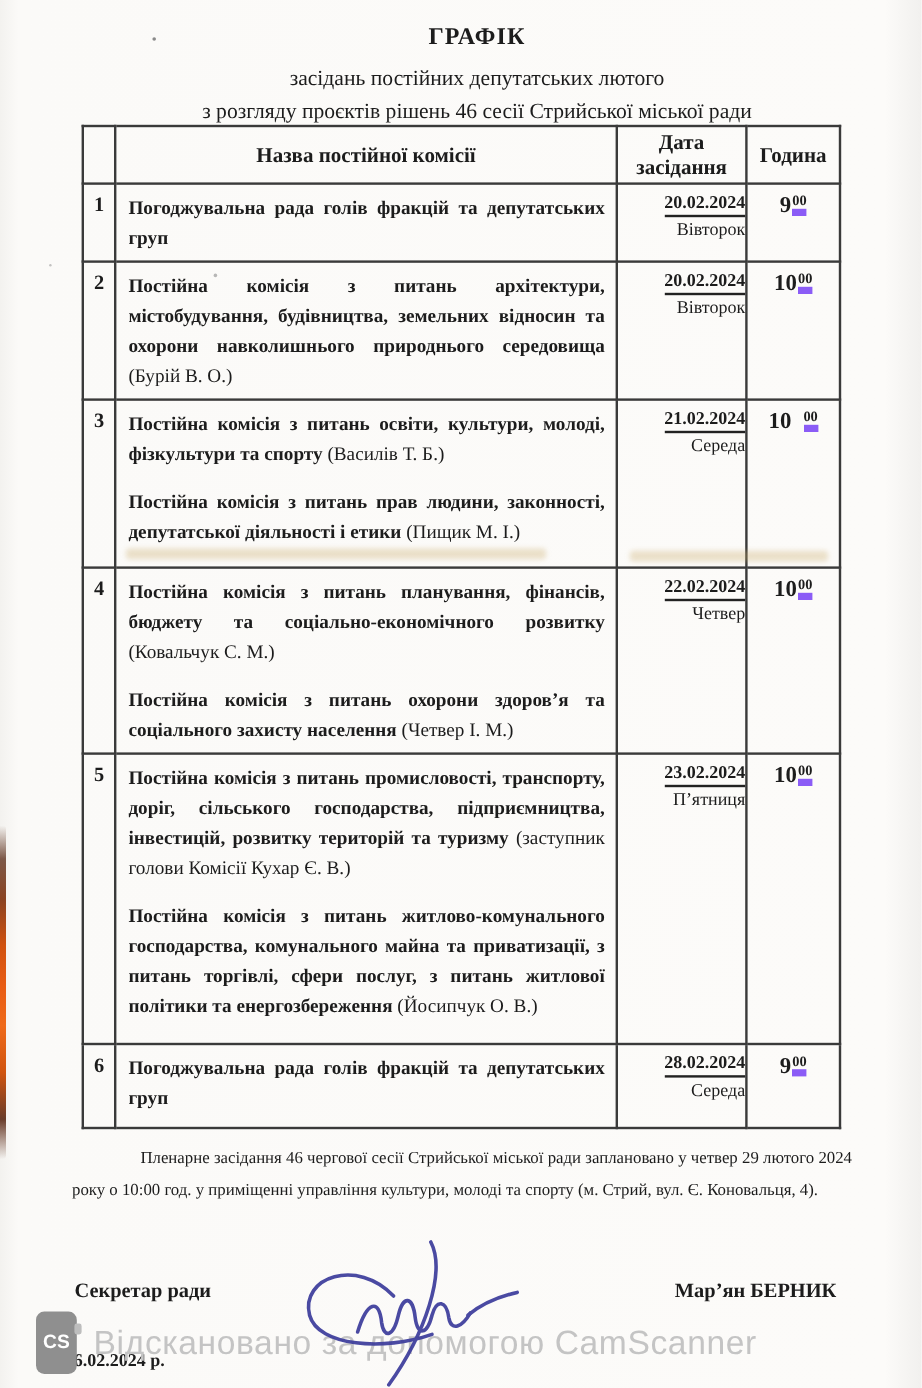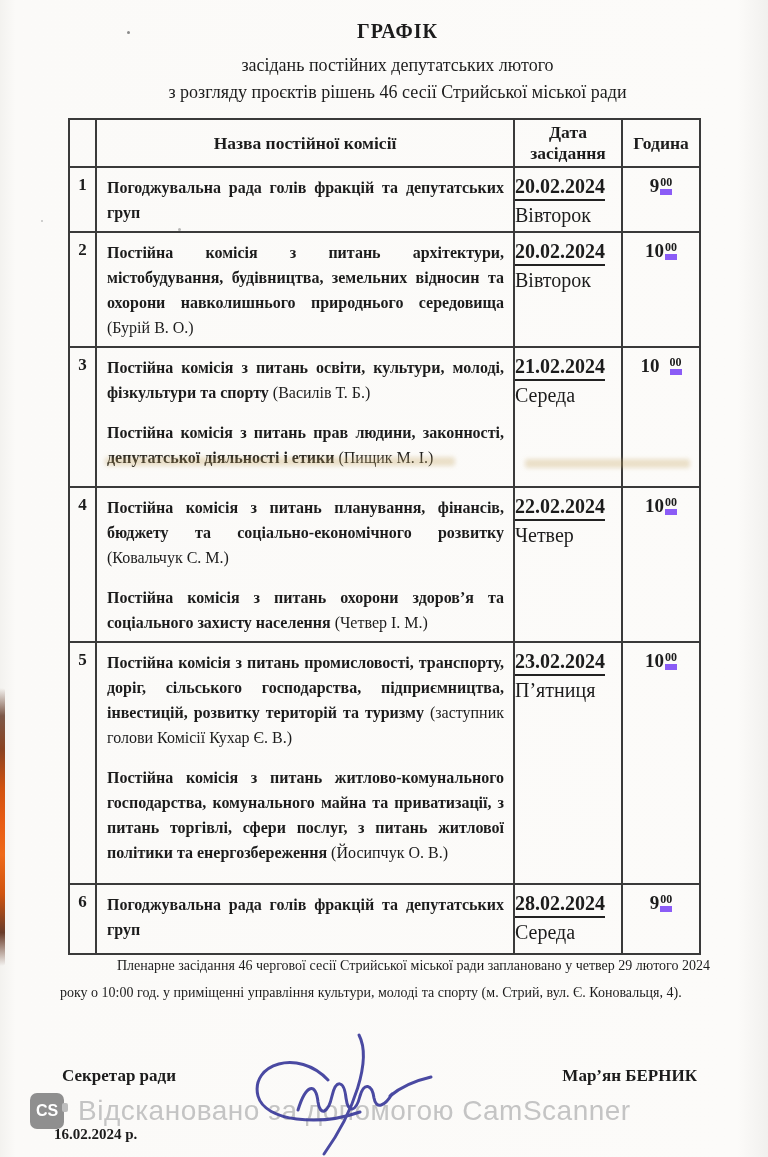--- a/index.html
+++ b/index.html
@@ -9,55 +9,55 @@
     overflow:hidden;
     font-family:"Liberation Serif", serif;
     color:#1c1c1c;
     background:linear-gradient(90deg,#f3f2ef 0%,#fbfaf8 2%,#fcfbf9 96%,#f1f0ee 100%);
   }
   
   .doc-head { padding-top:20px; text-align:center;margin-left:27px; }
   .doc-head h1 { font-size:20px; font-weight:700; letter-spacing:1px; margin-bottom:9px; }
   .doc-head .sub { font-size:18px; line-height:27px; font-weight:400; }
   
-  .tbl-wrap { position:absolute; left:68px; top:118px; width:631px; }
+  .tbl-wrap { position:absolute; left:68px; top:104px; width:631px; }
   table { border-collapse:collapse; table-layout:fixed; width:631px; background:transparent; }
   th, td { border:2px solid #3a3a3a; vertical-align:top; }
   thead tr { height:46px; }
   thead th { font-size:17.5px; font-weight:700; text-align:center; vertical-align:middle; line-height:21px; padding:2px 4px; }
   tbody tr:nth-child(1){height:62px;}
   tbody tr:nth-child(2){height:108px;}
   tbody tr:nth-child(3){height:140px;}
   tbody tr:nth-child(4){height:148px;}
   tbody tr:nth-child(5){height:242px;}
   tbody tr:nth-child(6){height:70px;}
   td.num { text-align:center; font-weight:700; font-size:17px; padding-top:7px; }
   td.name { padding:7px 9px 6px 10px; }
   td.name p { font-size:16px; line-height:25px; text-align:justify; }
   td.name p + p { margin-top:15px; }
   td.name .comm { font-weight:700; }
   td.name .chair { font-weight:400; }
-  td.date { text-align:left; padding-top:7px; font-size:20px; }
+  td.date { text-align:right; padding-top:7px; font-size:15px; }
   .date-val { display:inline-block; font-weight:700; border-bottom:2px solid #222; padding-bottom:1px; }
   .date-day { margin-top:3px; font-weight:400; }
   td.time { text-align:center; padding-top:7px; }
   .hour { font-size:19px; font-weight:700; }
   .min  { display:inline-block; font-size:12px; font-weight:700; position:relative; top:-6px;
           border-bottom:6px solid #8b5cf6; line-height:13px; margin-left:1px; }
   .min.spaced { margin-left:10px; }
   
   .closing { position:absolute; left:60px; top:952px; width:650px; font-size:14px; line-height:27px;
              text-align:justify; text-indent:57px; }
   .sig-row { position:absolute; left:0; top:1066px; width:768px; height:30px; }
   .sec-label { position:absolute; left:62px; top:0; font-size:17px; font-weight:700; }
   .sec-name  { position:absolute; right:71px; top:0; font-size:17px; font-weight:700; }
   .signed-date { position:absolute; left:54px; top:1126px; font-size:15px; font-weight:600; }
   
   .watermark { position:absolute; left:30px; top:1093px; display:flex; align-items:center; z-index:3; }
-  .cs-badge { width:34px; height:36px; background:#8f8f8f; border-radius:7px; color:#fff;
+  .cs-badge { width:34px; height:52px; background:#8f8f8f; border-radius:7px; color:#fff;
               font-family:"Liberation Sans", sans-serif; font-weight:700; font-size:16px;
               display:flex; align-items:center; justify-content:center; position:relative; }
   .cs-badge::after { content:""; position:absolute; right:-4px; top:10px; width:6px; height:9px;
               background:#bdbdbd; border-radius:2px; }
   .wm-text { margin-left:14px; font-family:"Liberation Sans", sans-serif; font-size:28px;
              color:#c4c4c4; letter-spacing:0.5px; white-space:nowrap; }
   
   .signature { position:absolute; left:228px; top:1032px; z-index:4; }
   
   .edge-strip { position:absolute; left:0; top:688px; width:5px; height:278px; z-index:2;

